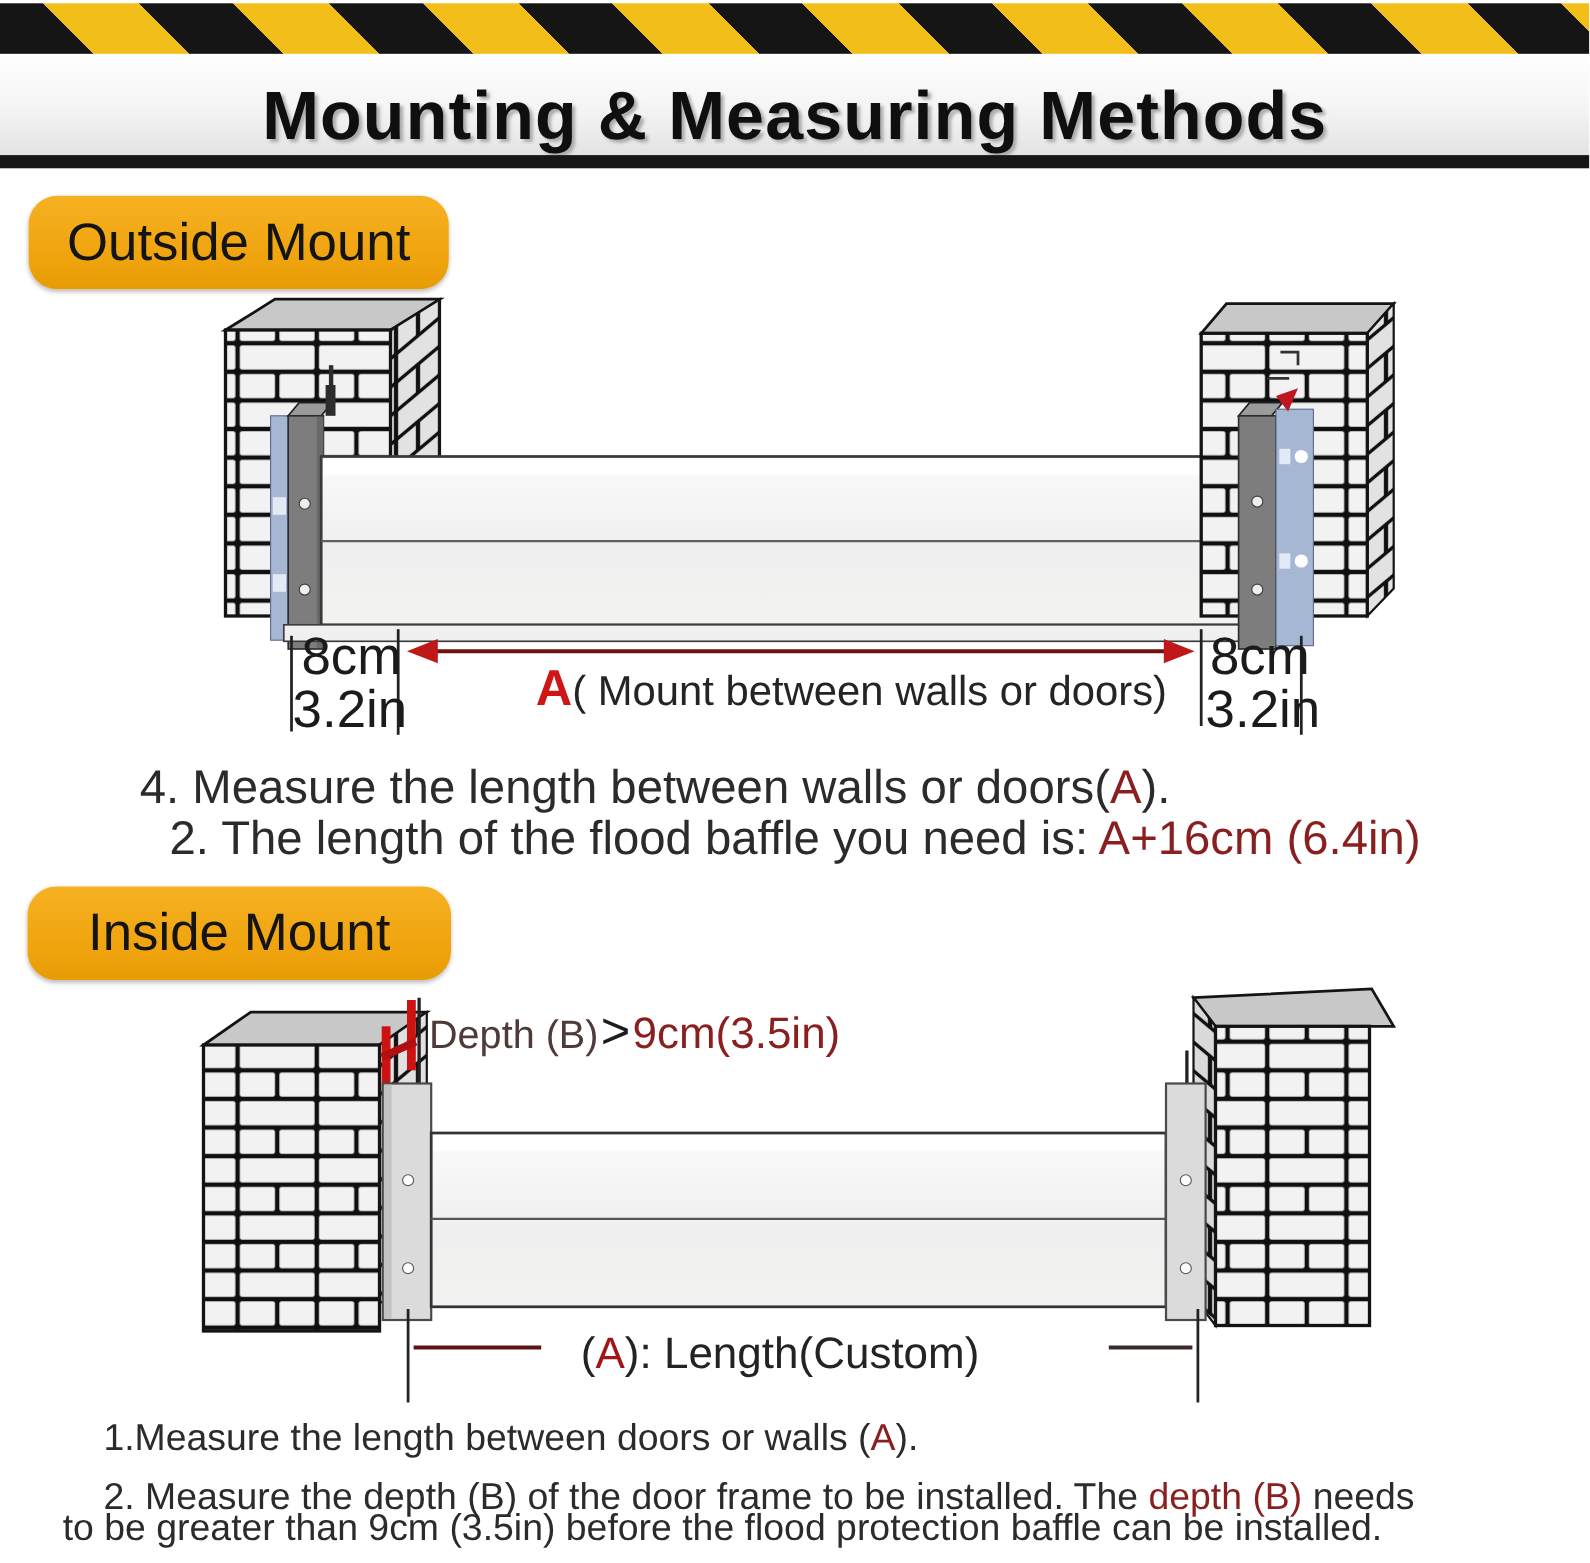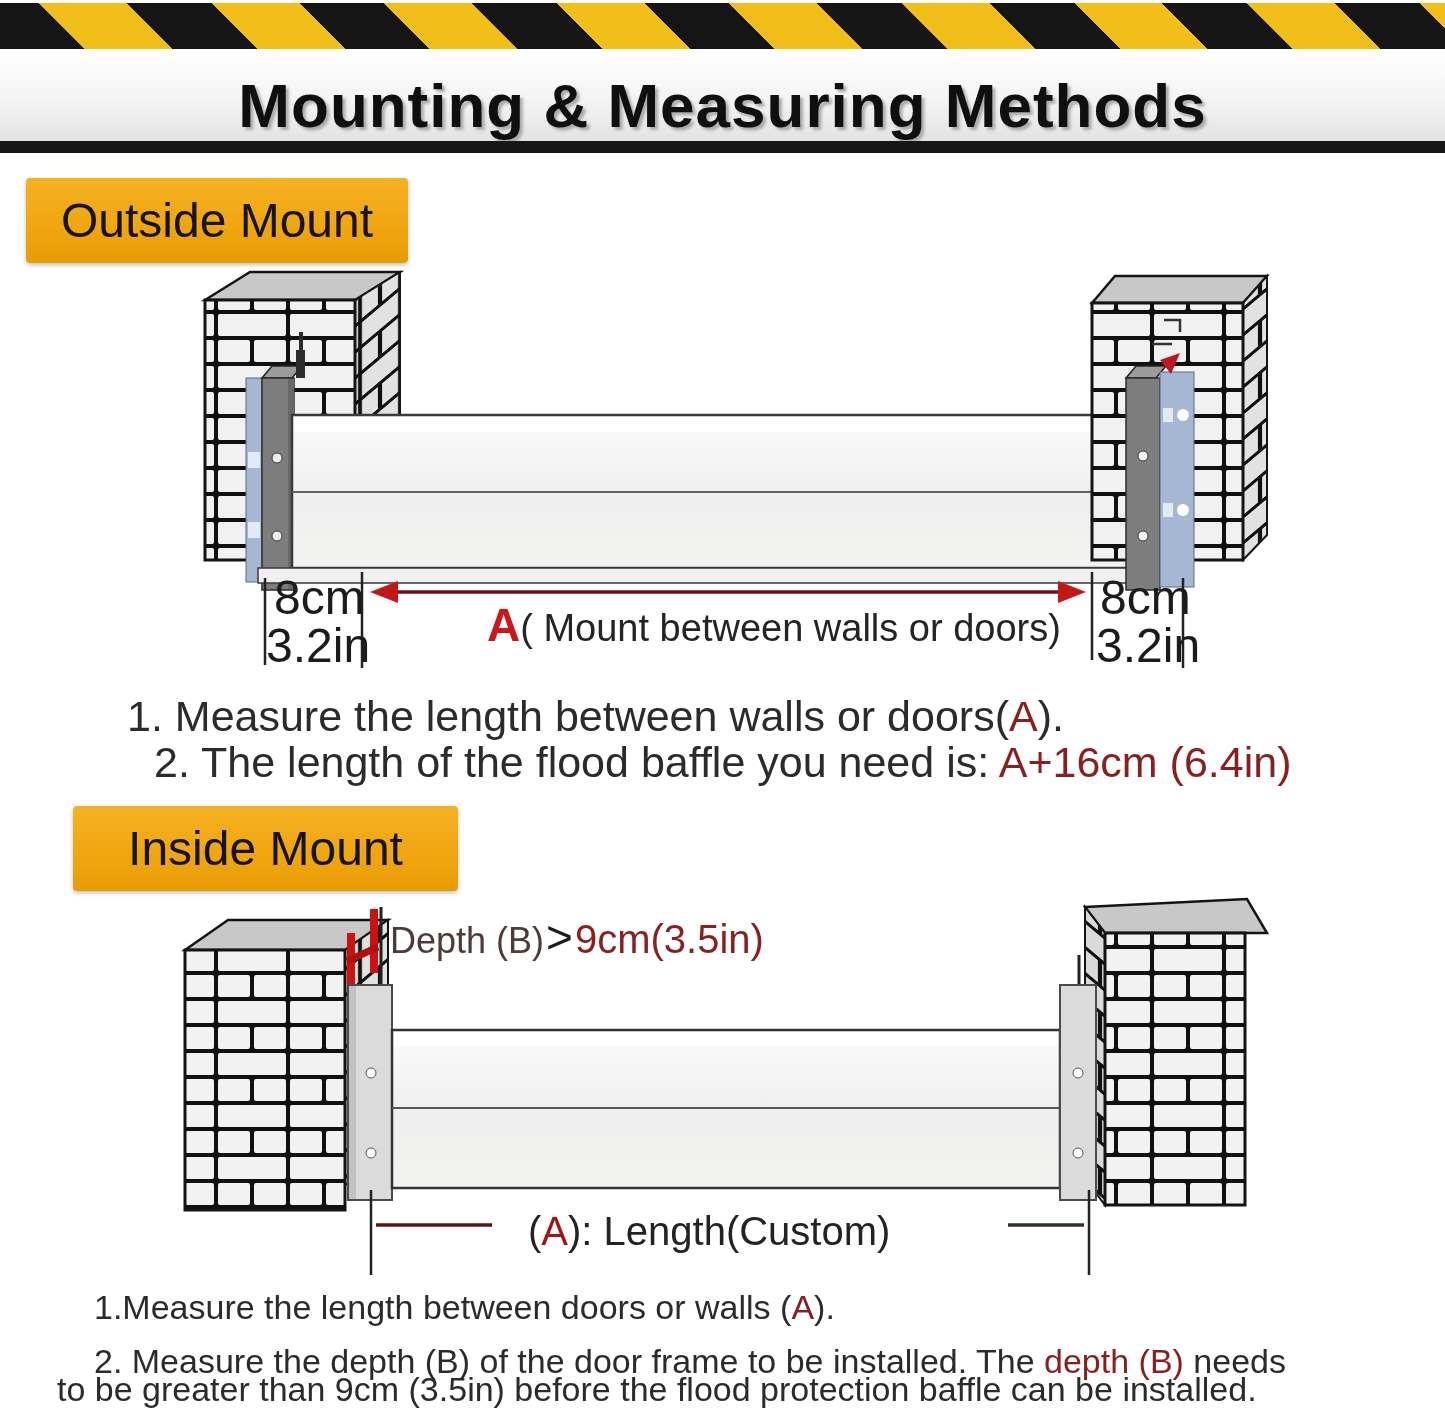--- a/index.html
+++ b/index.html
@@ -12,24 +12,24 @@
     background:repeating-linear-gradient(45deg,#151515 0 60px,#F2BE1A 60px 122px);}
   #title-band{left:0;top:49px;width:1445px;height:92px;
     background:linear-gradient(180deg,#ffffff 0%,#f4f4f4 55%,#e3e3e3 100%);
     display:flex;align-items:flex-end;justify-content:center;}
   #page-title{font-size:62px;font-weight:bold;color:#0f0f0f;letter-spacing:1px;
     text-shadow:3px 3px 3px #ababab;white-space:nowrap;}
   #divider{left:0;top:141px;width:1445px;height:12px;background:#161616;}
 
   
   .badge{background:linear-gradient(180deg,#f6b122 0%,#efa30d 70%,#e69c06 100%);
-    border-radius:4px;display:flex;align-items:center;justify-content:center;
+    border-radius:26px;display:flex;align-items:center;justify-content:center;
     color:#141414;font-size:48px;box-shadow:0 2px 4px rgba(0,0,0,.25);white-space:nowrap;}
   #badge-outside{left:26px;top:178px;width:382px;height:85px;}
-  #badge-inside{left:25px;top:806px;width:385px;height:85px;margin-left:48px;}
+  #badge-inside{left:25px;top:806px;width:385px;height:85px;}
 
   
   #svg-out{left:0;top:260px;}
   #svg-in{left:0;top:895px;}
 
   
   .dimtext{color:#1b1b1b;font-size:48px;line-height:1;white-space:nowrap;}
   #lcm{left:274px;top:574px;} #lin{left:266px;top:622px;}
   #rcm{left:1100px;top:574px;} #rin{left:1096px;top:622px;}
   #dimA{left:487px;top:602px;display:flex;align-items:baseline;white-space:nowrap;}
@@ -157,21 +157,21 @@
   <div id="lcm" class="abs dimtext">8cm</div>
   <div id="lin" class="abs dimtext">3.2in</div>
   <div id="rcm" class="abs dimtext">8cm</div>
   <div id="rin" class="abs dimtext">3.2in</div>
   <div id="dimA" class="abs">
     <span class="redA">A</span>
     <span class="capt">( Mount between walls or doors)</span>
   </div>
 
   <div id="ostep1" class="abs step">
-    <span>1. Measure the length between walls or doors(</span><span class="mar">A</span><span>).</span>
+    <span>4. Measure the length between walls or doors(</span><span class="mar">A</span><span>).</span>
   </div>
   <div id="ostep2" class="abs step">
     <span>2. The length of the flood baffle you need is: </span><span class="mar">A+16cm (6.4in)</span>
   </div>
 
   <div id="badge-inside" class="abs badge">
     <span>Inside Mount</span>
   </div>
 
   <svg id="svg-in" class="abs" width="1445" height="400" viewBox="0 0 1445 400">

